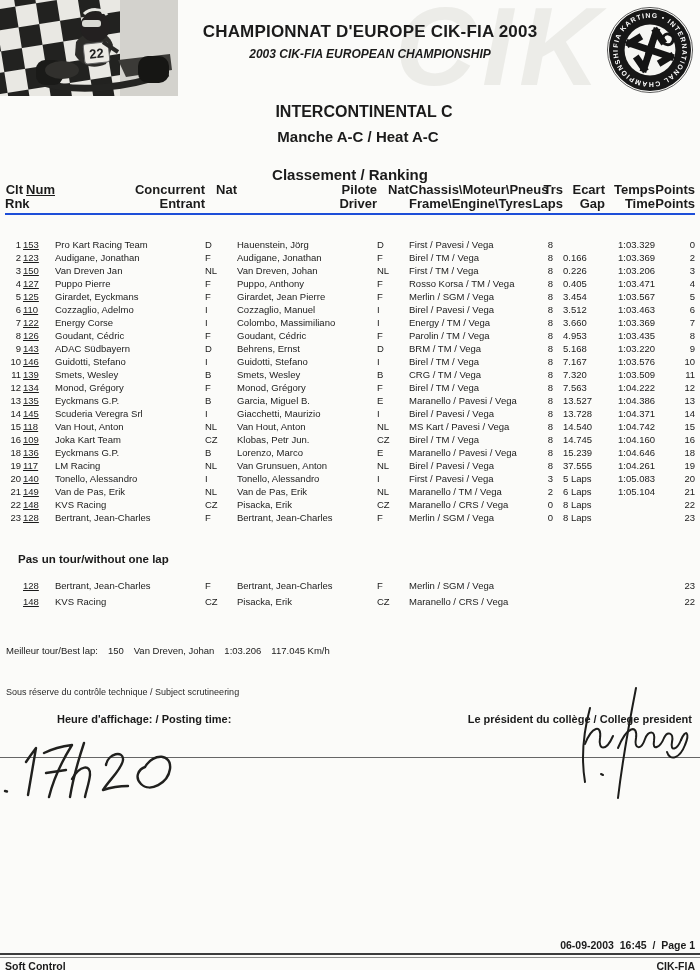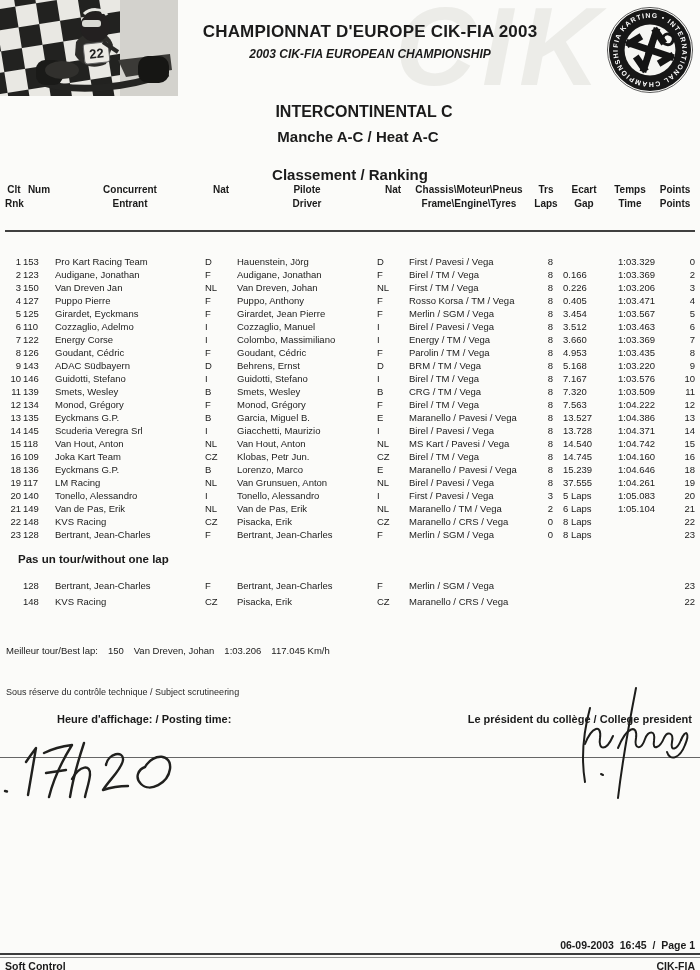--- a/index.html
+++ b/index.html
@@ -20,27 +20,27 @@
   .title2 { font-size:12px; font-weight:bold; font-style:italic; margin-top:5px; }
   .logo { position:absolute; right:6px; top:6px; width:88px; height:88px; z-index:1; }
   
   .subtitle { position:absolute; left:0; top:103px; width:700px; text-align:center; }
   .sub1 { font-size:16px; font-weight:bold;margin-left:28px; }
   .sub2 { font-size:15px; font-weight:bold; margin-top:7px;padding-left:16px; }
   .sub3 { font-size:15px; font-weight:bold; margin-top:21px; }
   
   table { border-collapse:collapse; table-layout:fixed; }
   .results { position:absolute; left:5px; top:183px; width:690px; font-size:9.5px; }
-  .results th { font-size:10px; font-weight:bold; text-align:center; vertical-align:bottom;
+  .results th { font-size:13px; font-weight:bold; text-align:right; vertical-align:bottom;
                 padding:0 0 1px 0; line-height:13px; }
-  .results th.hb { border-bottom:2px solid #404040; padding-bottom:20px;margin-left:14px; }
+  .results th.hb { border-bottom:2px solid #1d4ed8; padding-bottom:3px;margin-left:14px; }
   .results td { padding:0; line-height:13px; white-space:nowrap; overflow:hidden; }
   #results tbody tr:first-child td { padding-top:23px; }
   .c0{width:18px; text-align:right;} td.c0{padding-right:2px;}
-  .c1{width:32px; padding-left:4px;}
+  .c1{width:32px; padding-left:4px;text-decoration:underline;}
   .c2{width:150px; padding-left:4px;}
   .c3{width:32px; padding-left:2px;}
   .c4{width:140px;}
   .c5{width:32px; padding-left:2px;}
   .c6{width:120px;}
   .c7{width:34px; text-align:right;} td.c7{padding-right:10px;}
   .c8{width:42px; text-align:left;}
   .c9{width:50px; text-align:right;}
   .c10{width:40px; text-align:right;}
   

